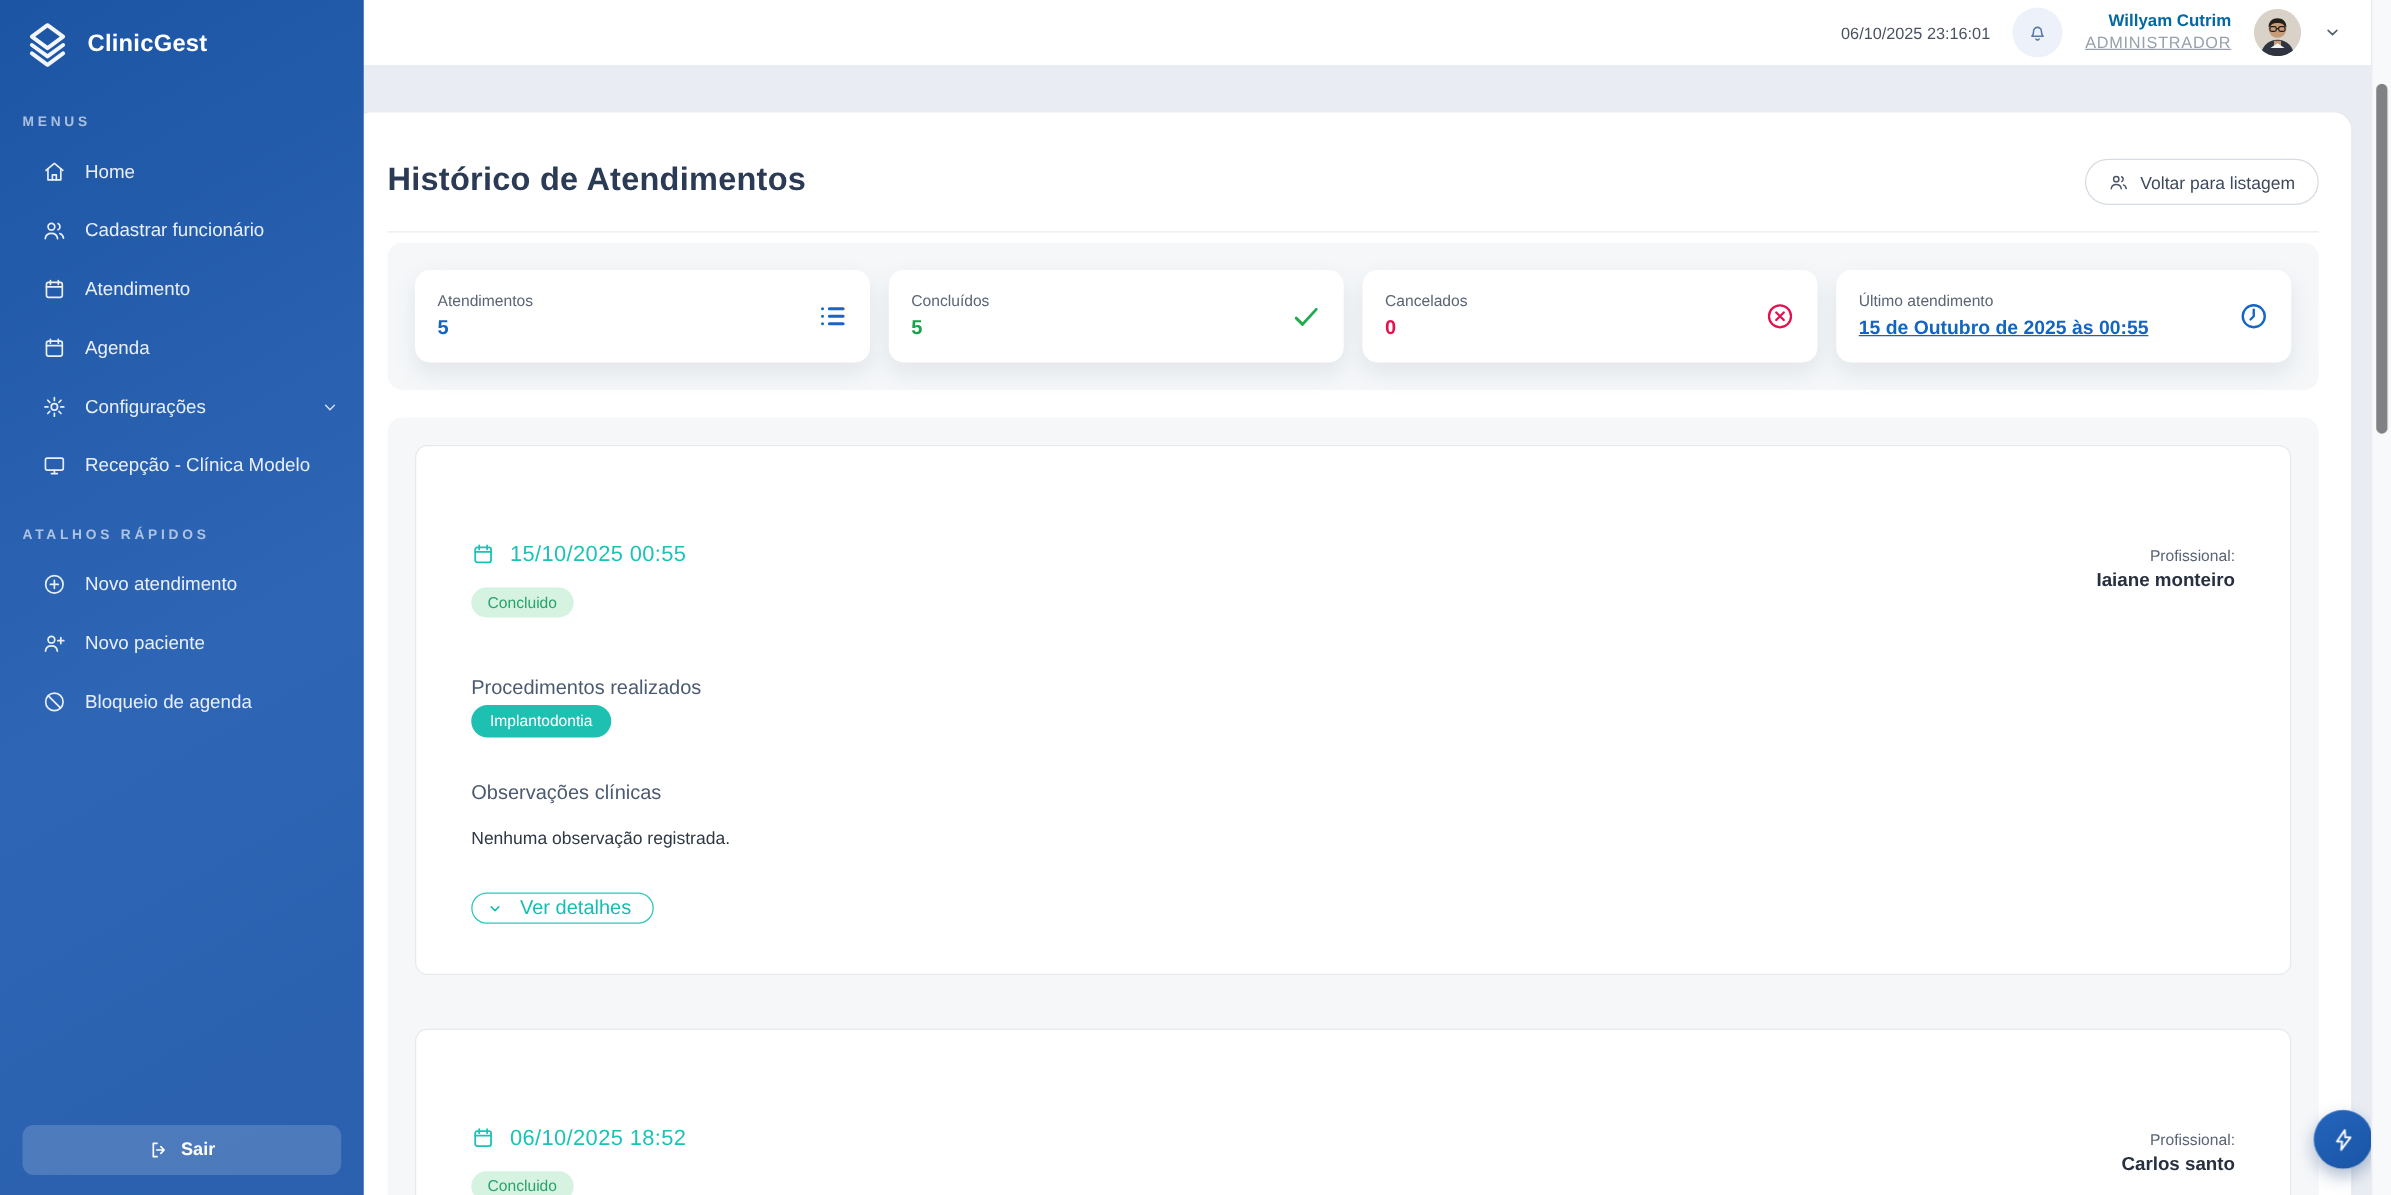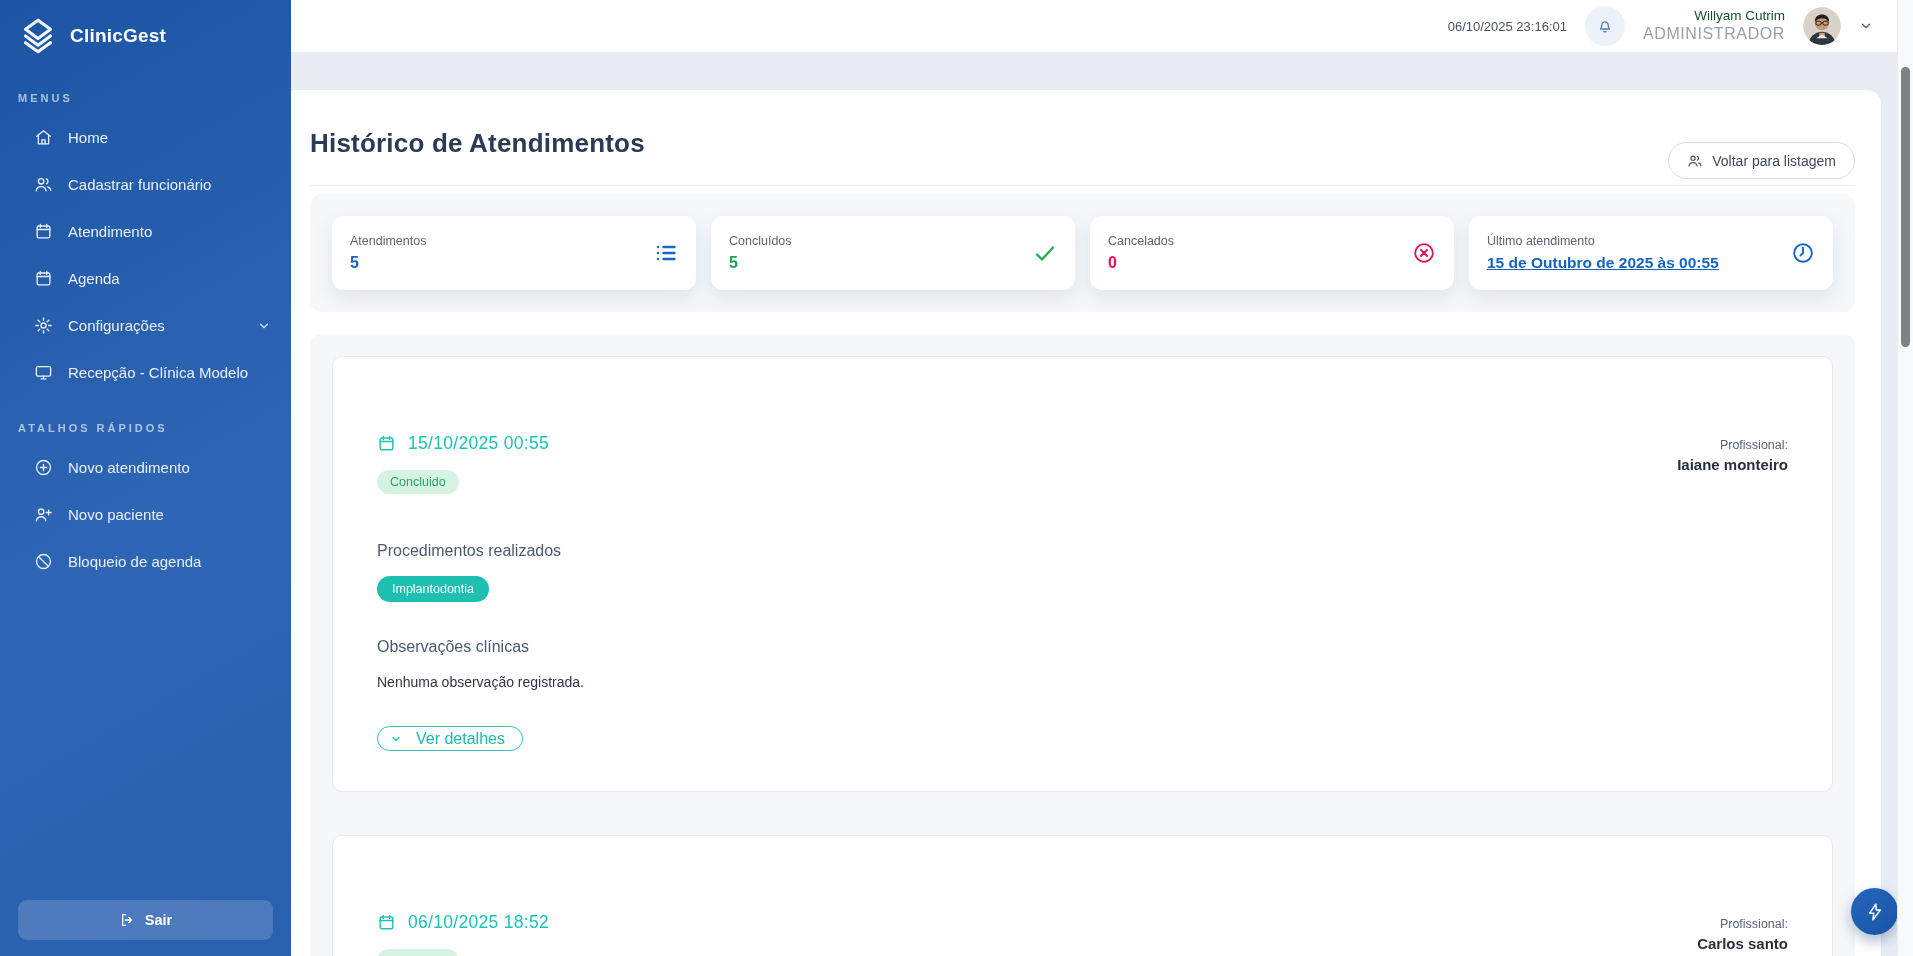--- a/index.html
+++ b/index.html
@@ -24,34 +24,34 @@
   .logout-btn .ic { width:16px; height:16px; display:flex; }
   svg { display:block; }
 
   
   .topbar { position:fixed; left:260px; top:0; right:0; height:52px; background:#fff; z-index:4;
     display:flex; align-items:center; justify-content:flex-end; gap:18px; padding-right:40px; }
   .top-date { font-size:13px; color:#4a5261; }
   .bell-wrap { width:40px; height:40px; border-radius:50%; background:#edf1fa; display:flex; align-items:center; justify-content:center; cursor:pointer; }
   .bell-wrap .ic { width:18px; height:18px; color:#5b7ba6; }
   .user-block { text-align:right; line-height:1.25; cursor:pointer; }
-  .user-name { font-size:13.5px; font-weight:400; color:#14532d; }
-  .user-role { font-size:16px; color:#97a1ad; letter-spacing:.6px; }
+  .user-name { font-size:13.5px; font-weight:700; color:#0369a1; }
+  .user-role { font-size:13px; color:#97a1ad; letter-spacing:.6px;text-decoration:underline; }
   .avatar { width:38px; height:38px; border-radius:50%; overflow:hidden; box-shadow:0 0 0 2px #fff; cursor:pointer; }
   .hdr-chev { width:14px; height:14px; color:#55606e; cursor:pointer; }
 
   
   .main { position:absolute; left:260px; top:52px; right:0; bottom:0;border-radius:32px; }
   .outer-card { position:absolute; left:23px; top:38px; width:1598px; height:1400px;
     background:#fff; border-radius:14px; padding:26px 26px 26px 27px;
     box-shadow:0 1px 3px rgba(25,40,70,.04); }
   .page-head { position:relative; padding-top:12px; }
   .page-title { font-size:26px; font-weight:600; color:#2b3b55; letter-spacing:.2px; }
   .page-subtitle { margin-top:12px; font-size:14.5px; color:#45546b; }
-  .back-btn { position:absolute; right:0; top:26px; height:37px; padding:0 18px;
+  .back-btn { position:absolute; right:0; top:11px; height:37px; padding:0 18px;
     background:#fff; border:1px solid #d7dbe2; border-radius:19px; display:flex; align-items:center; gap:9px;
     font-size:14px; color:#3e4a5c; cursor:pointer; font-family:"Liberation Sans", sans-serif; }
   .back-btn .ic { width:16px; height:16px; color:#4a5668; }
   .head-divider { margin-top:26px; border-bottom:1px solid #e9ebef; }
 
   
   .stats-band { margin-top:8px; background:#f5f7f9; border-radius:12px; padding:22px; display:flex; gap:15px; }
   .stat-card { flex:1; background:#fff; border-radius:12px; padding:13px 18px; height:74px;
     box-shadow:0 8px 18px rgba(130,140,155,.16); display:flex; align-items:center; justify-content:space-between; }
   .stat-label { font-size:12.5px; color:#5b6575; }
@@ -72,21 +72,21 @@
   .appt-head { display:flex; justify-content:space-between; align-items:flex-start;margin-top:36px; }
   .appt-date-row { display:flex; align-items:center; gap:12px; color:#19c3b5; }
   .appt-date-row .ic { width:19px; height:19px; }
   .appt-date { font-size:17.5px; font-weight:500; letter-spacing:.3px; }
   .status-badge { display:inline-block; margin-top:16px; background:#d6f3e2; color:#2aa26b;
     font-size:12.5px; padding:5px 13px; border-radius:13px; }
   .prof-block { text-align:right; line-height:1.45; padding-top:3px; }
   .prof-label { font-size:12.5px; color:#5a6474; }
   .prof-name { font-size:15px; font-weight:700; color:#27303f; }
   .sec-title { margin-top:48px; font-size:16px; color:#4b5a70; }
-  .proc-pill { display:inline-block; margin-top:16px; background:#1ec0b2; color:#fff;
+  .proc-pill { display:inline-block; margin-top:4px; background:#1ec0b2; color:#fff;
     font-size:12.5px; padding:6px 15px; border-radius:14px; }
   .obs-title { margin-top:36px; font-size:16px; color:#4b5a70; }
   .obs-text { margin-top:18px; font-size:14px; color:#2f3744; }
   .details-btn { margin-top:36px; display:inline-flex; align-items:center; gap:14px; height:25px;
     padding:0 17px 0 12px; background:#fff; border:1.5px solid #2cc7ba; border-radius:14px;
     color:#16bdb0; font-size:16px; cursor:pointer; font-family:"Liberation Sans", sans-serif; }
   .details-btn .ic { width:12px; height:12px; }
 
   
   .fab { position:fixed; right:15px; bottom:21px; width:47px; height:47px; border-radius:50%;

